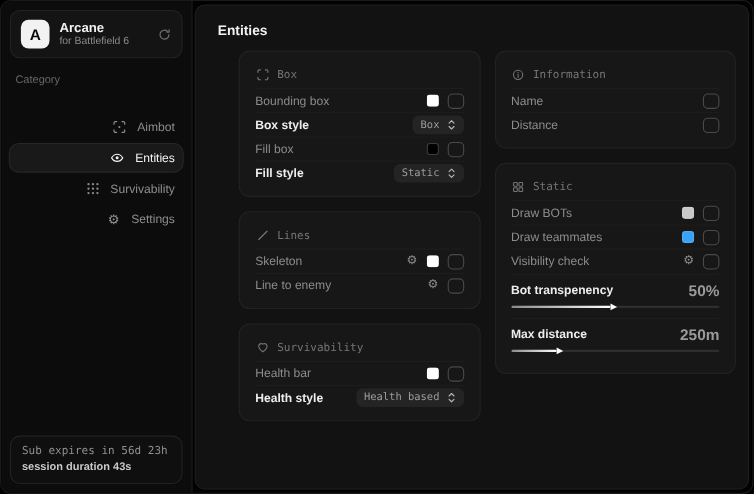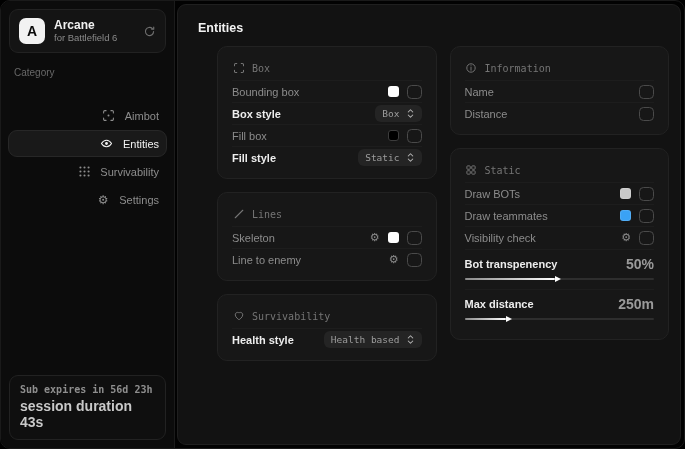--- a/index.html
+++ b/index.html
@@ -12,22 +12,22 @@
   .side-header { margin:8px; padding:8px 9px; background:#141414; border:1px solid #222; border-radius:9px; display:flex; align-items:center; gap:9px; }
   .logo { width:26px; height:26px; background:#f2f2f2; border-radius:7px; color:#0a0a0a; font-weight:bold; font-size:14px; display:flex; align-items:center; justify-content:center; }
   .app-name { font-size:12px; font-weight:bold; color:#f0f0f0; line-height:13px; }
   .app-sub { font-size:9.5px; color:#8a8a8a; line-height:12px; }
   .side-sync { margin-left:auto; color:#6f6f6f; display:flex; cursor:pointer; }
   .cat-label { margin:14px 13px 24px; font-size:10px; color:#686868; }
   .side-item { display:flex; align-items:center; gap:9px; height:27px; margin:1px 7px; padding:0 7px; border-radius:9px; color:#8d8d8d; font-size:11px; cursor:pointer; border:1px solid transparent;justify-content:flex-end; }
   .side-item.selected { background:#191919; border-color:#272727; color:#f2f2f2; }
   .side-item .ic { display:flex; width:14px; justify-content:center; color:inherit; }
   .side-footer { position:absolute; left:8px; right:8px; bottom:8px; padding:8px 10px 9px; background:#0f0f0f; border:1px solid #222; border-radius:9px; }
-  .foot-1 { font-family:"DejaVu Sans Mono", monospace; font-size:10px; color:#8f8f8f;font-weight:bold; }
-  .foot-2 { margin-top:3px; font-size:14px; font-weight:bold; color:#c9c9c9; }
+  .foot-1 { font-family:"DejaVu Sans Mono", monospace; font-size:10px; color:#8f8f8f; }
+  .foot-2 { margin-top:3px; font-size:10px; font-weight:bold; color:#c9c9c9; }
 
   
   .main { flex:1; margin:3px 3px 3px 2px; background:#121212; border:1px solid #1f1f1f; border-radius:9px; position:relative; overflow:hidden; }
   .page-title { margin:16px 20px 11px; font-size:12.5px; font-weight:bold; color:#f2f2f2; }
   .cols { display:flex; gap:13px; padding:0 11px; align-items:flex-start;margin-left:28px; }
   .col { flex:1; display:flex; flex-direction:column; gap:13px; min-width:0; }
   .card { background:#171717; border:1px solid #222; border-radius:10px; padding:8px 14px 10px; }
   .card-header { display:flex; align-items:center; gap:7px; color:#757575; font-family:"DejaVu Sans Mono", monospace; font-size:10px; padding:7px 0 6px; }
   .card-header .ic { display:flex; width:13px; justify-content:center; }
   .row { display:flex; align-items:center; justify-content:space-between; height:22px; border-top:1px solid rgba(255,255,255,0.028); }
@@ -204,20 +204,27 @@
 
         <div class="card">
           <div class="card-header">
             <span class="ic">
               <svg width="12" height="12" viewBox="0 0 16 16" fill="none" stroke="currentColor" stroke-width="1.3">
                   <path d="M8 13S3 9.8 3 6.5C3 4.6 4.4 3.2 6.1 3.2c1 0 1.9.6 1.9.6s.9-.6 1.9-.6C11.6 3.2 13 4.6 13 6.5 13 9.8 8 13 8 13z"></path>
                 </svg>
             </span>
             <span>Survivability</span>
           </div>
+          <div class="row">
+            <span class="row-label">Health bar</span>
+            <span class="controls">
+              <span class="swatch" style="background: rgb(255, 255, 255);"></span>
+              <span class="checkbox"></span>
+            </span>
+          </div>
           <div class="row emph">
             <span class="row-label">Health style</span>
             <span class="dropdown">
               <span>Health based</span>
               <span class="ic">
                   <svg width="9" height="11" viewBox="0 0 12 14" fill="none" stroke="currentColor" stroke-width="1.4" stroke-linecap="round" stroke-linejoin="round">
                     <path d="M3 5l3-3 3 3M3 9l3 3 3-3"></path>
                   </svg>
                 </span>
             </span>

